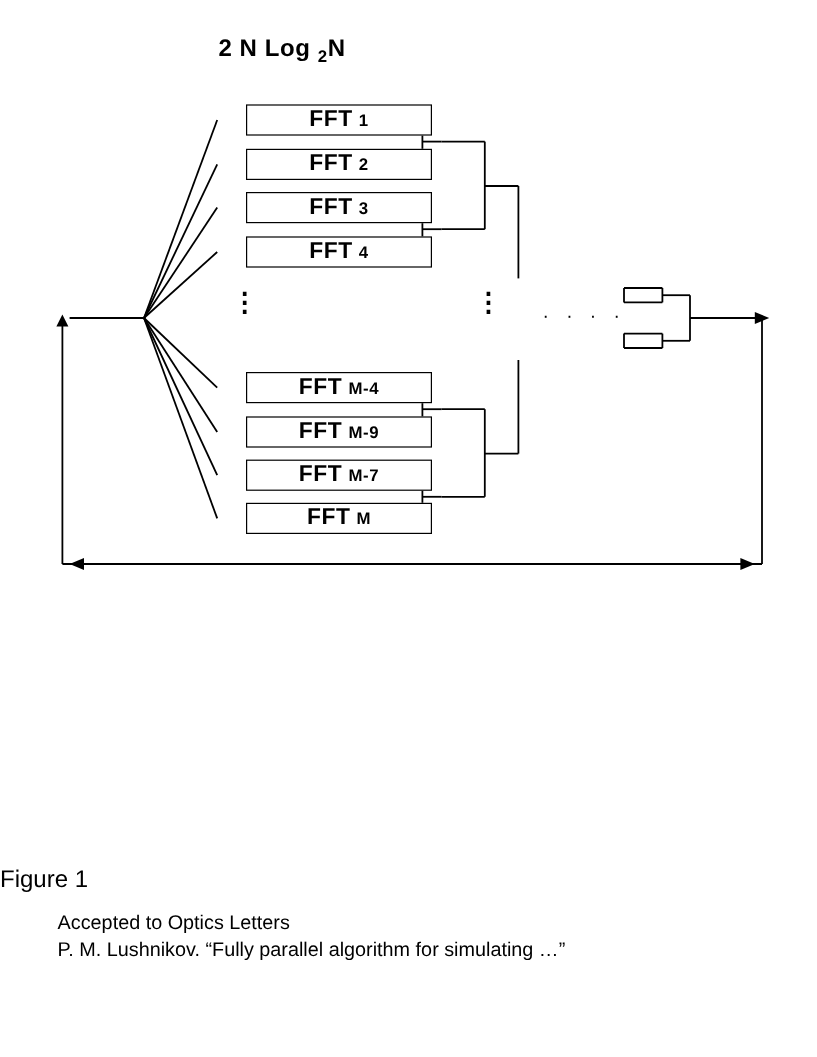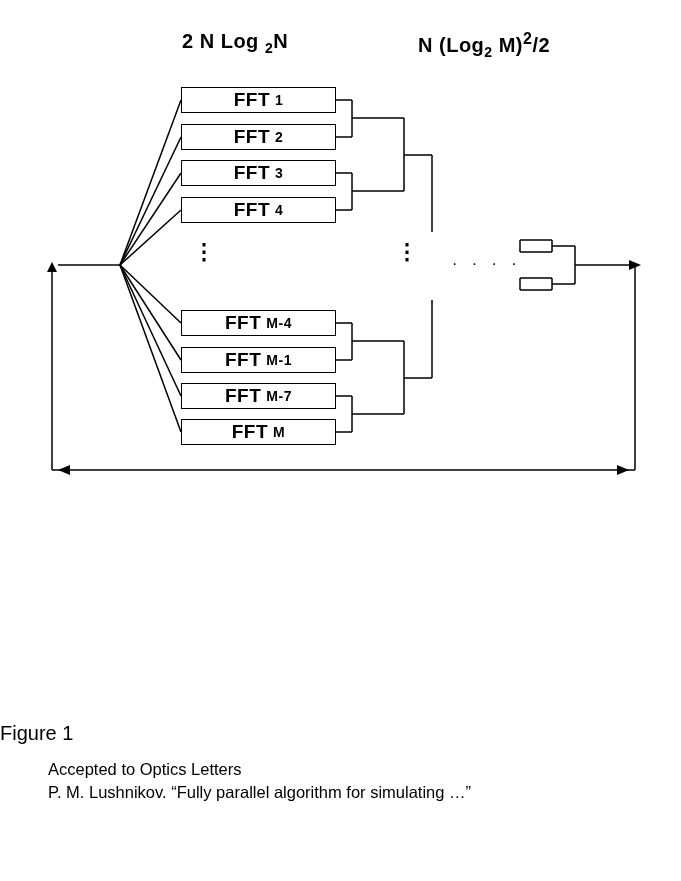--- a/index.html
+++ b/index.html
@@ -51,20 +51,21 @@
     height: 26px;
     border: 1.6px solid #000;
     background: #ffffff;
     box-sizing: border-box;
     display: flex;
     align-items: center;
     justify-content: center;
     font-size: 19px;
     font-weight: bold;
     letter-spacing: 0.5px;
+    margin-left: 24px;
   }
   .fft-box .idx {
     font-size: 14px;
     font-weight: bold;
     margin-left: 5px;
     letter-spacing: 0.5px;
   }
   .vdots {
     position: absolute;
     font-size: 22px;
@@ -192,21 +193,20 @@
 
       <line x1="635" y1="265" x2="635" y2="470"></line>
       <line x1="52" y1="470" x2="635" y2="470"></line>
       <polygon points="58,470 70,465 70,475" fill="#000" stroke="none"></polygon>
       <polygon points="629,470 617,465 617,475" fill="#000" stroke="none"></polygon>
     </g>
   </svg>
 
   <div class="complexity-label" id="label-left"><span>2 N Log </span><span class="sub">2</span><span>N</span></div>
 
-  <div class="complexity-label" id="label-right"><span>N (Log</span><span class="sub">2</span><span> M)</span><span class="sup">2</span><span>/2</span></div>
 
   <div class="fft-box" style="left:181px; top:87px;">
     <span>FFT</span>
       <span class="idx">1</span>
   </div>
   <div class="fft-box" style="left:181px; top:124px;">
     <span>FFT</span>
       <span class="idx">2</span>
   </div>
   <div class="fft-box" style="left:181px; top:160px;">
@@ -217,21 +217,21 @@
     <span>FFT</span>
       <span class="idx">4</span>
   </div>
 
   <div class="fft-box" style="left:181px; top:310px;">
     <span>FFT</span>
       <span class="idx">M-4</span>
   </div>
   <div class="fft-box" style="left:181px; top:347px;">
     <span>FFT</span>
-      <span class="idx">M-1</span>
+      <span class="idx">M-9</span>
   </div>
   <div class="fft-box" style="left:181px; top:383px;">
     <span>FFT</span>
       <span class="idx">M-7</span>
   </div>
   <div class="fft-box" style="left:181px; top:419px;">
     <span>FFT</span>
       <span class="idx">M</span>
   </div>
 

